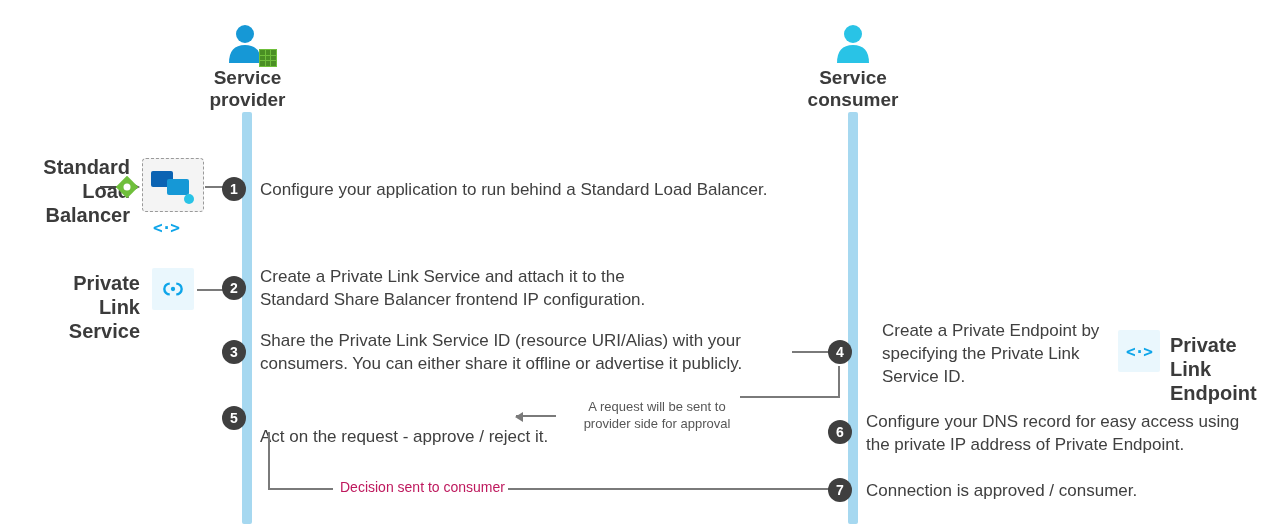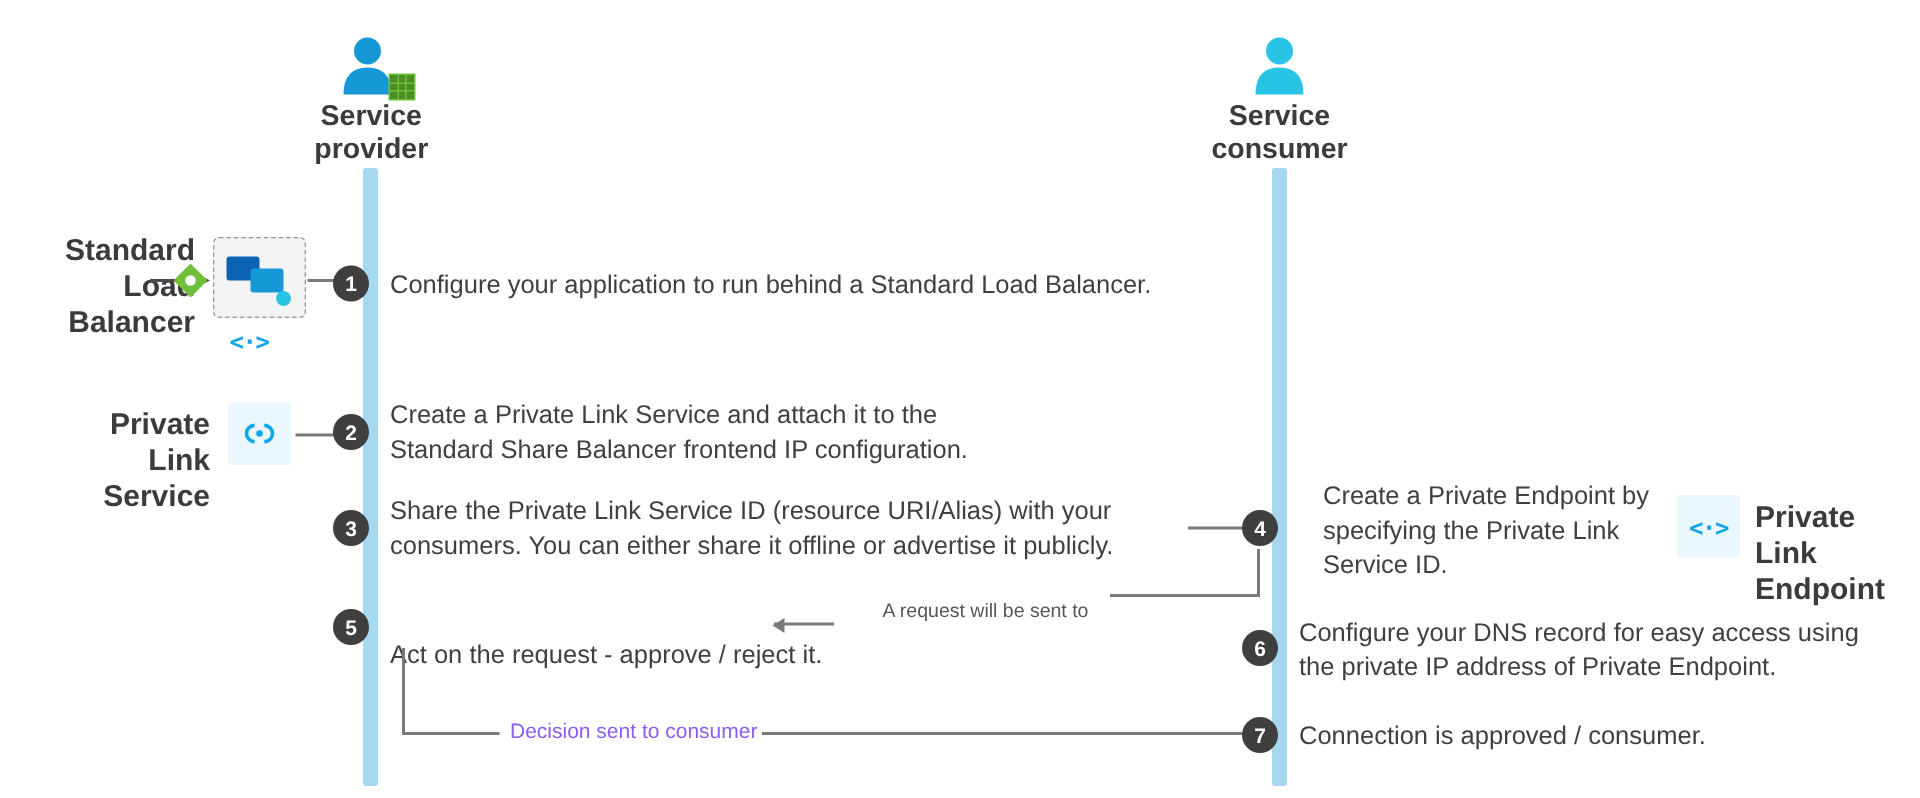--- a/index.html
+++ b/index.html
@@ -4,21 +4,21 @@
 <style>
   * { box-sizing: border-box; margin: 0; padding: 0; }
   html, body { width: 1280px; height: 532px; font-family: "Segoe UI", Arial, sans-serif; color: #3b3b3b; background: #fff; position: relative; overflow: hidden; }
   .abs { position: absolute; }
   .lifeline { width: 10px; background: #a6d8f0; border-radius: 2px; }
   .actor-label { font-weight: 600; font-size: 19px; text-align: center; line-height: 1.15; }
   .step-num { width: 24px; height: 24px; border-radius: 50%; background: #3f3f3f; color: #fff; font-size: 14px; font-weight: 600; display: flex; align-items: center; justify-content: center; }
   .step-text { font-size: 17px; line-height: 1.35; color: #404040; }
   .side-label { font-weight: 700; font-size: 20px; line-height: 1.2; }
   .note { font-size: 13px; color: #565656; line-height: 1.3; }
-  .small-note { font-size: 14px; color: #8b5cf6; }
+  .small-note { font-size: 14px; color: #be185d; }
   .icon-box { width: 42px; height: 42px; background: #eaf7fd; display:flex; align-items:center; justify-content:center; border-radius:2px; }
   .pl-icon { font-family: monospace; font-weight:700; color:#0ea5e9; font-size:16px; letter-spacing:-1px;}
   .slb-box { border:1px dashed #9a9a9a; background:#f4f4f4; border-radius:4px; }
   .arrow-line { height:0; border-top:2px solid #7a7a7a; }
   .arrow-head-r::after { content:""; position:absolute; right:-1px; top:-5px; border-left:8px solid #7a7a7a; border-top:5px solid transparent; border-bottom:5px solid transparent; }
   .arrow-head-l::after { content:""; position:absolute; left:-1px; top:-5px; border-right:8px solid #7a7a7a; border-top:5px solid transparent; border-bottom:5px solid transparent; }
   .vbar { width:0; border-left:2px solid #7a7a7a; }
 </style>
 </head>
 <body>
@@ -125,20 +125,21 @@
 
 <div class="abs step-num" style="left:828px; top:340px;">4</div>
 <div class="abs step-text" style="left:866px; top:320px; width:240px;margin-left:16px;">Create a Private Endpoint by specifying the Private Link Service ID.</div>
 
 <div class="abs vbar" style="left:838px; top:366px; height:30px;"></div>
 <div class="abs arrow-line" style="left:740px; top:396px; width:100px;"></div>
 <div class="abs arrow-line arrow-head-l" style="left:516px; top:415px; width:40px;"></div>
 
 <div class="abs note" style="left:562px; top:399px; width:190px; text-align:center;">
   <span>A request will be sent to</span><br>
+  <span>provider side for approval</span>
 </div>
 
 <div class="abs step-num" style="left:222px; top:406px;">5</div>
 <div class="abs step-text" style="left:260px; top:408px; width:300px;margin-top:18px;">Act on the request - approve / reject it.</div>
 
 <div class="abs vbar" style="left:268px; top:432px; height:56px;"></div>
 <div class="abs arrow-line" style="left:268px; top:488px; width:65px;"></div>
 <div class="abs small-note" style="left:340px; top:479px;">Decision sent to consumer</div>
 <div class="abs arrow-line arrow-head-r" style="left:508px; top:488px; width:332px;"></div>
 

